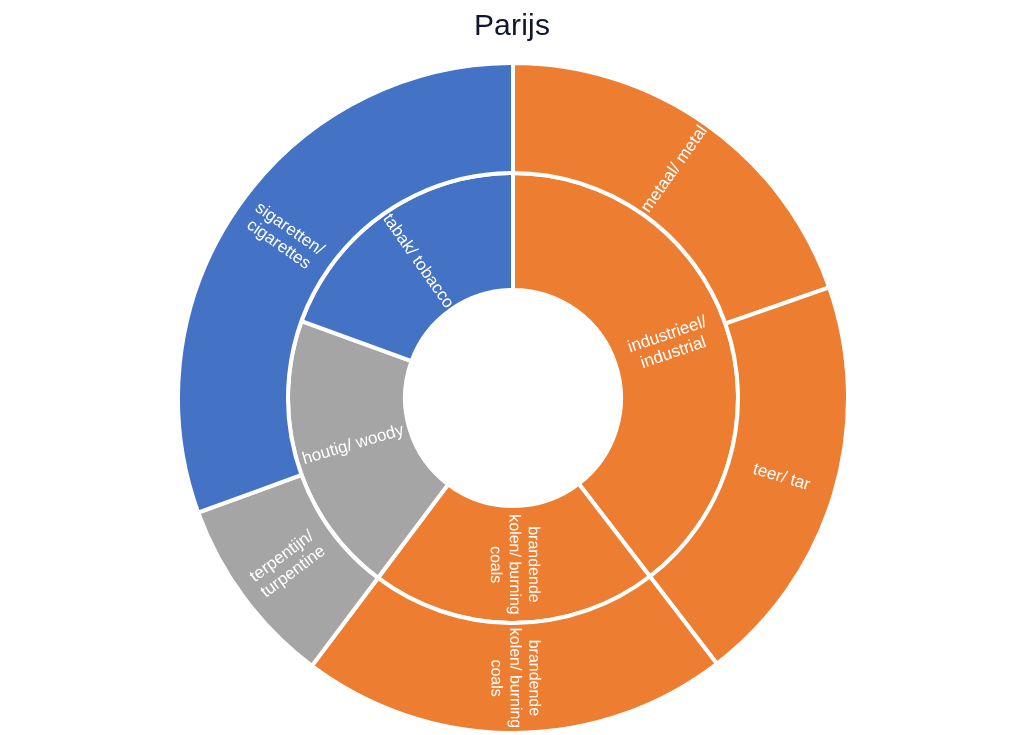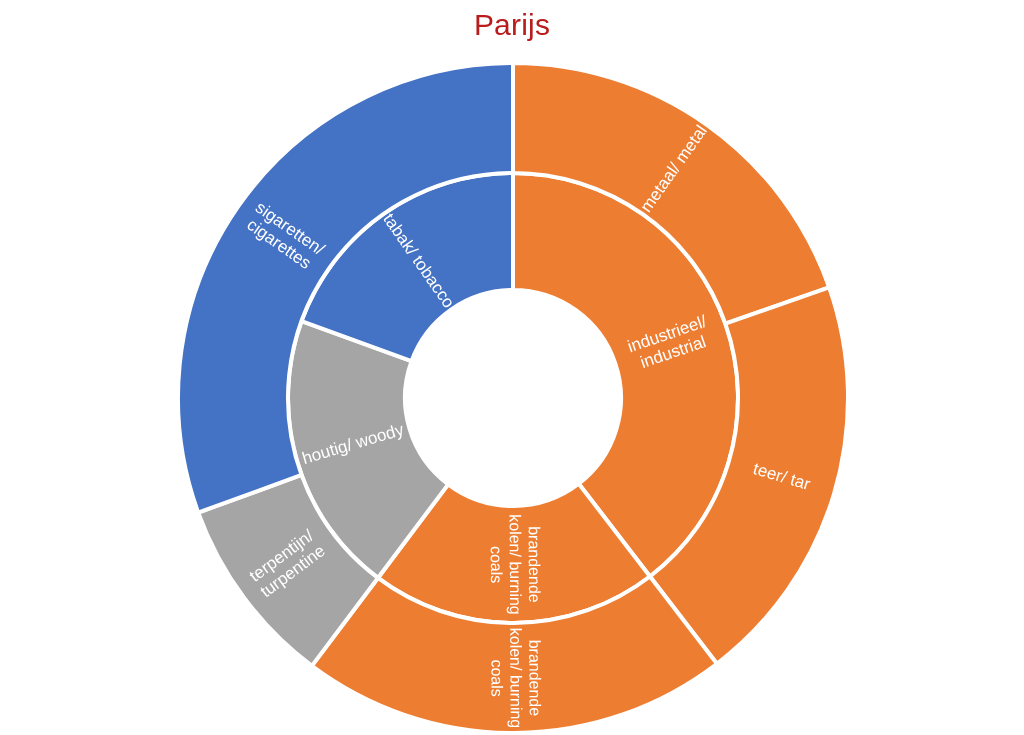--- a/index.html
+++ b/index.html
@@ -54,21 +54,21 @@
   }
   .seg-label.small {
     font-size: 16px;
   }
 </style>
 </head>
 <body>
 
 <div id="chart-frame" style="background: rgb(255, 255, 255);">
 
-  <div id="chart-title" style="color: #b91c1c;">Parijs</div>
+  <div id="chart-title" style="color: #0f172a;">Parijs</div>
 
   <svg id="sunburst" width="1024" height="735">
     <g id="ring-inner">
         <path d="M 513 173 A 225 225 0 0 1 649.9713215269621 576.5045015655279 L 578.7462343329419 483.6821607514534 A 108 108 0 0 0 513 290 Z" fill="#ED7D31" class="seg"></path>
         <path d="M 649.9713215269621 576.5045015655279 A 225 225 0 0 1 377.90544930167613 577.9290481595954 L 448.1546156648045 484.36594311660576 A 108 108 0 0 0 578.7462343329419 483.6821607514534 Z" fill="#ED7D31" class="seg"></path>
         <path d="M 377.90544930167613 577.9290481595954 A 225 225 0 0 1 301.5691603231706 321.0454677517246 L 411.5131969551219 361.06182452082777 A 108 108 0 0 0 448.1546156648045 484.36594311660576 Z" fill="#A5A5A5" class="seg"></path>
         <path d="M 301.5691603231706 321.0454677517246 A 225 225 0 0 1 513 173 L 513 290 A 108 108 0 0 0 411.5131969551219 361.06182452082777 Z" fill="#4472C4" class="seg"></path>
       </g>
     <g id="ring-outer">
         <path d="M 513 63 A 335 335 0 0 1 829.1733187803818 287.2776784410703 L 725.3552141062266 323.6342616395248 A 225 225 0 0 0 513 173 Z" fill="#ED7D31" class="seg"></path>

